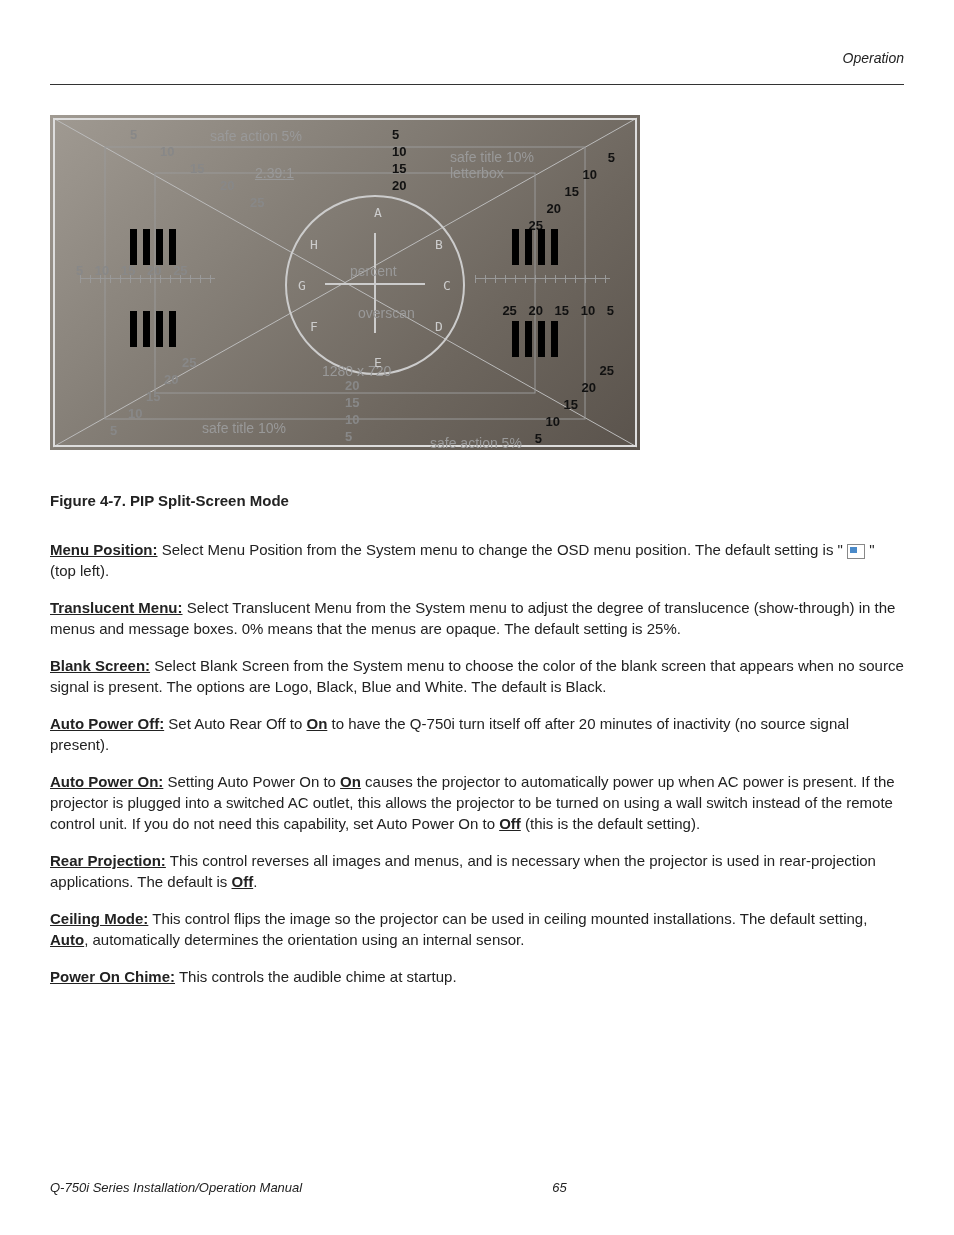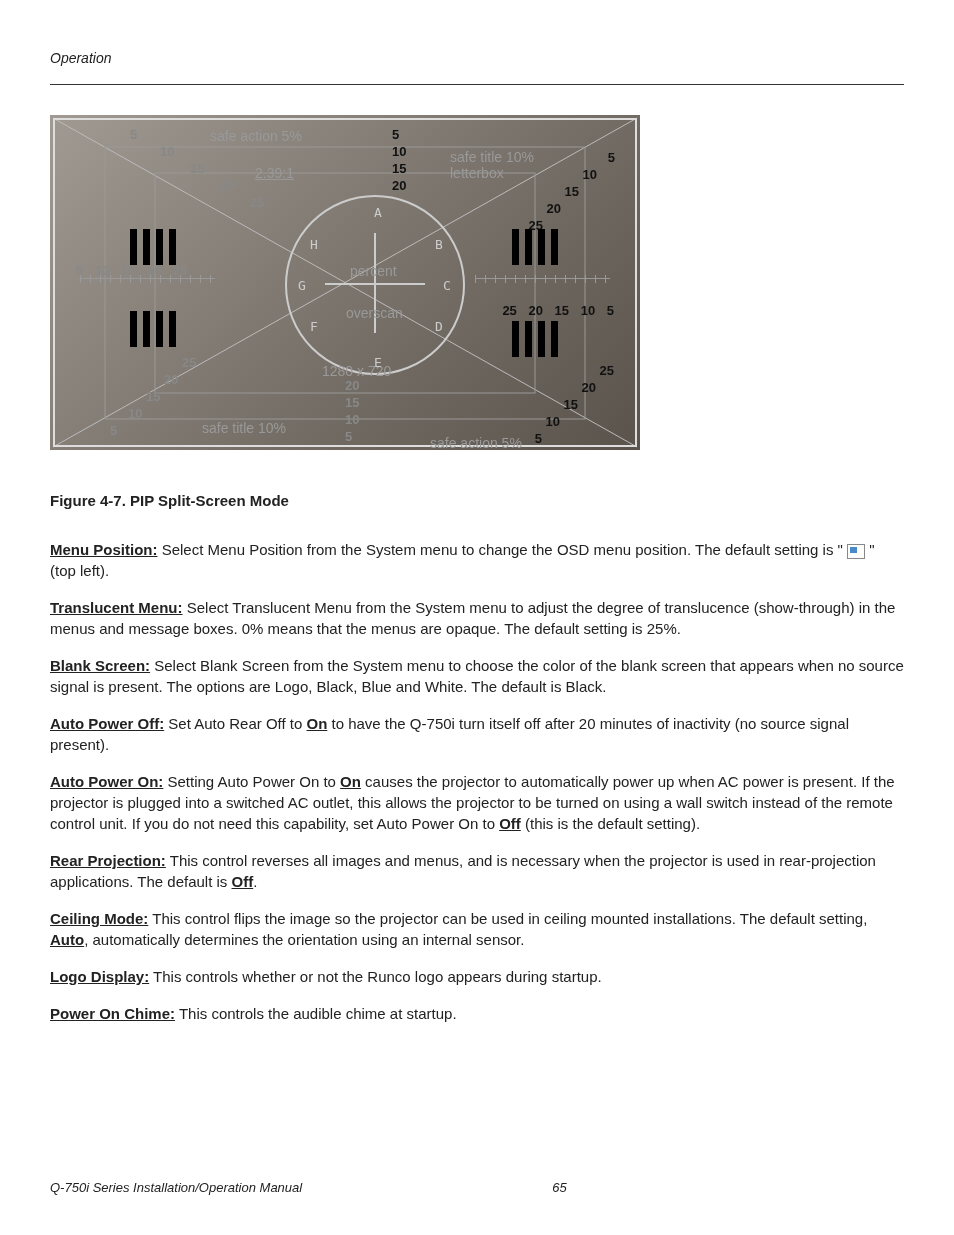--- a/index.html
+++ b/index.html
@@ -6,21 +6,21 @@
     body {
       width: 954px;
       height: 1235px;
       font-family: Arial, Helvetica, sans-serif;
       font-size: 15px;
       color: #222;
       padding: 50px 50px 40px 50px;
       position: relative;
     }
     .header {
-      text-align: left;
+      text-align: right;
       font-style: italic;
       font-size: 14px;
       margin-bottom: 8px;
     }
     .rule {
       border: none;
       border-top: 1px solid #333;
       margin: 18px 0 30px 0;
     }
     .figure-container {
@@ -91,21 +91,21 @@
     .pg-bl div:nth-child(3){margin-left:36px;}
     .pg-bl div:nth-child(4){margin-left:18px;}
     .pg-bl div:nth-child(5){margin-left:0px;}
     .pg-bc { left:295px; top:263px; color:#888; }
     .label { position:absolute; font-size:14px; color:#999; }
     .lab-sa5t { left:160px; top:13px; }
     .lab-st10 { left:400px; top:34px; }
     .lab-lb { left:400px; top:50px; }
     .lab-239 { left:205px; top:50px;text-decoration:underline; }
     .lab-percent { left:300px; top:148px; }
-    .lab-over { left:296px; top:190px; }
+    .lab-over { left:308px; top:190px; }
     .lab-1280 { left:272px; top:208px;margin-top:40px; }
     .lab-st10b { left:152px; top:305px; }
     .lab-sa5b { left:380px; top:320px; }
     .bars { position:absolute; display:flex; gap:6px; }
     .bars div { width:7px; height:36px; background:#000; }
     .bars-tl { left:80px; top:114px; }
     .bars-bl { left:80px; top:196px; }
     .bars-tr { right:82px; top:114px; }
     .bars-br { right:82px; top:206px; }
     .letter { position:absolute; font-size:13px; color:#ccc; font-family:monospace; }
@@ -279,23 +279,20 @@
   </p>
 
   <p>
     <span class="b">Rear Projection:</span><span> This control reverses all images and menus, and is necessary when the projector is used in rear-projection applications.  The default is </span><span class="b">Off</span><span>.</span>
   </p>
 
   <p>
     <span class="b">Ceiling Mode:</span><span> This control flips the image so the projector can be used in ceiling mounted installations. The default setting, </span><span class="b">Auto</span><span>, automatically determines the orientation using an internal sensor.</span>
   </p>
 
-  <p>
-    <span class="b">Logo Display:</span><span> This controls whether or not the Runco logo appears during startup.</span>
-  </p>
 
   <p>
     <span class="b">Power On Chime:</span><span> This controls the audible chime at startup.</span>
   </p>
 </div>
 
 <div class="footer">
   <span>Q-750i Series Installation/Operation Manual</span>
   <span class="pg">65</span>
 </div>

